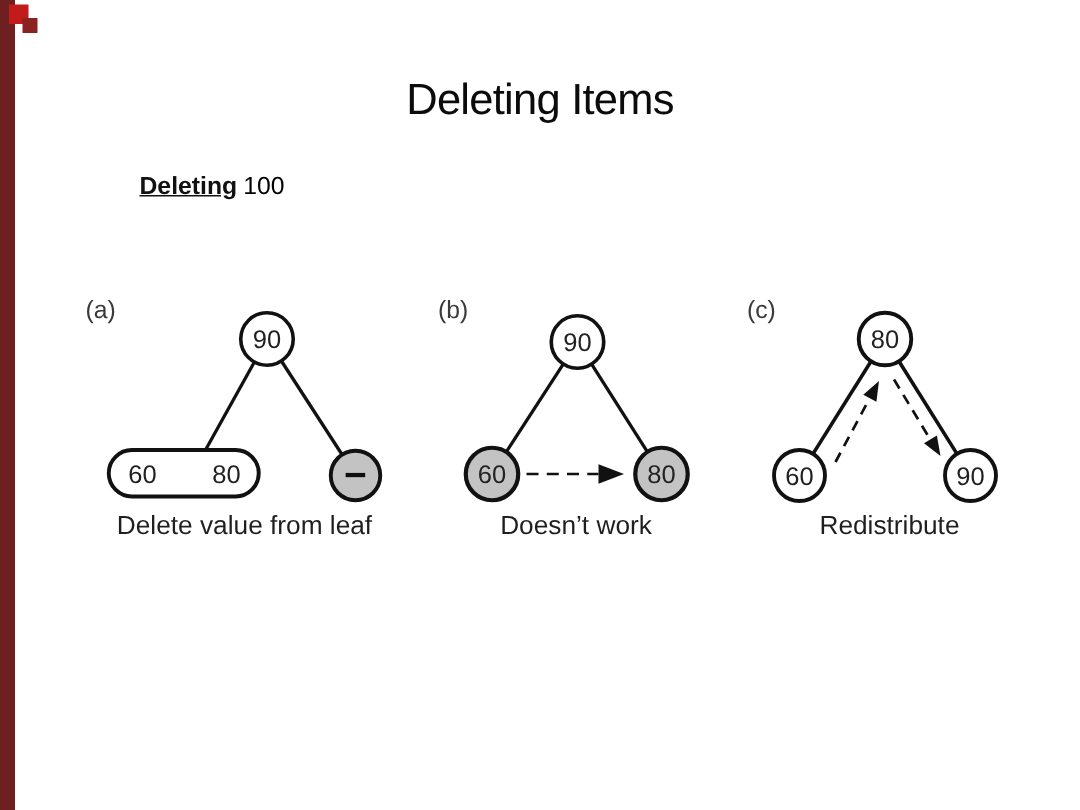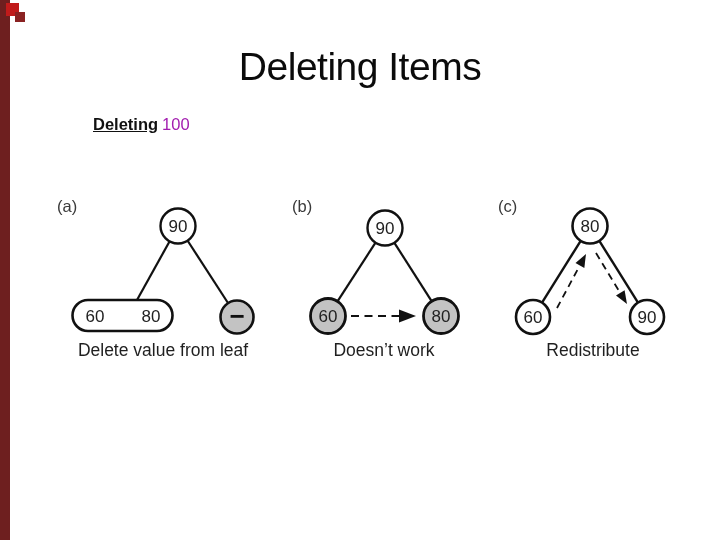--- a/index.html
+++ b/index.html
@@ -11,31 +11,31 @@
     background:#ffffff; overflow:hidden;
   }
 
   
   .accent-bar { position:absolute; left:0; top:0; width:10px; height:540px; }
   .accent-sq-top { position:absolute; left:6px; top:3px; width:13px; height:13px; }
   .accent-sq-bottom { position:absolute; left:15px; top:12px; width:10px; height:10px; }
 
   .title {
     position:absolute; left:0; top:44px; width:720px;
-    text-align:center; font-size:39px; line-height:46px;
+    text-align:center; font-size:29px; line-height:46px;
     color:#0b0b0b; letter-spacing:-0.5px;
     font-family:"Liberation Sans", sans-serif; font-weight:500;
   }
 
   .subtitle {
     position:absolute; left:93px; top:114px;
     font-size:16.5px; line-height:20px; color:#111111;
   }
   .subtitle .b { font-weight:700;text-decoration:underline; }
-  .subtitle .v { font-weight:400; margin-left:4px; color:#a21caf; }
+  .subtitle .v { font-weight:400; margin-left:4px; color:#000000; }
 
   .figure-svg { position:absolute; left:0; top:0; width:720px; height:540px; }
 
   svg text {
     font-family:"Liberation Sans", sans-serif;
     fill:#222222;
   }
   svg .node-num { font-size:17px; }
   svg .panel-label { font-size:16.5px; fill:#3a3a3a; }
   svg .caption { font-size:17.5px; fill:#1f1f1f; }

